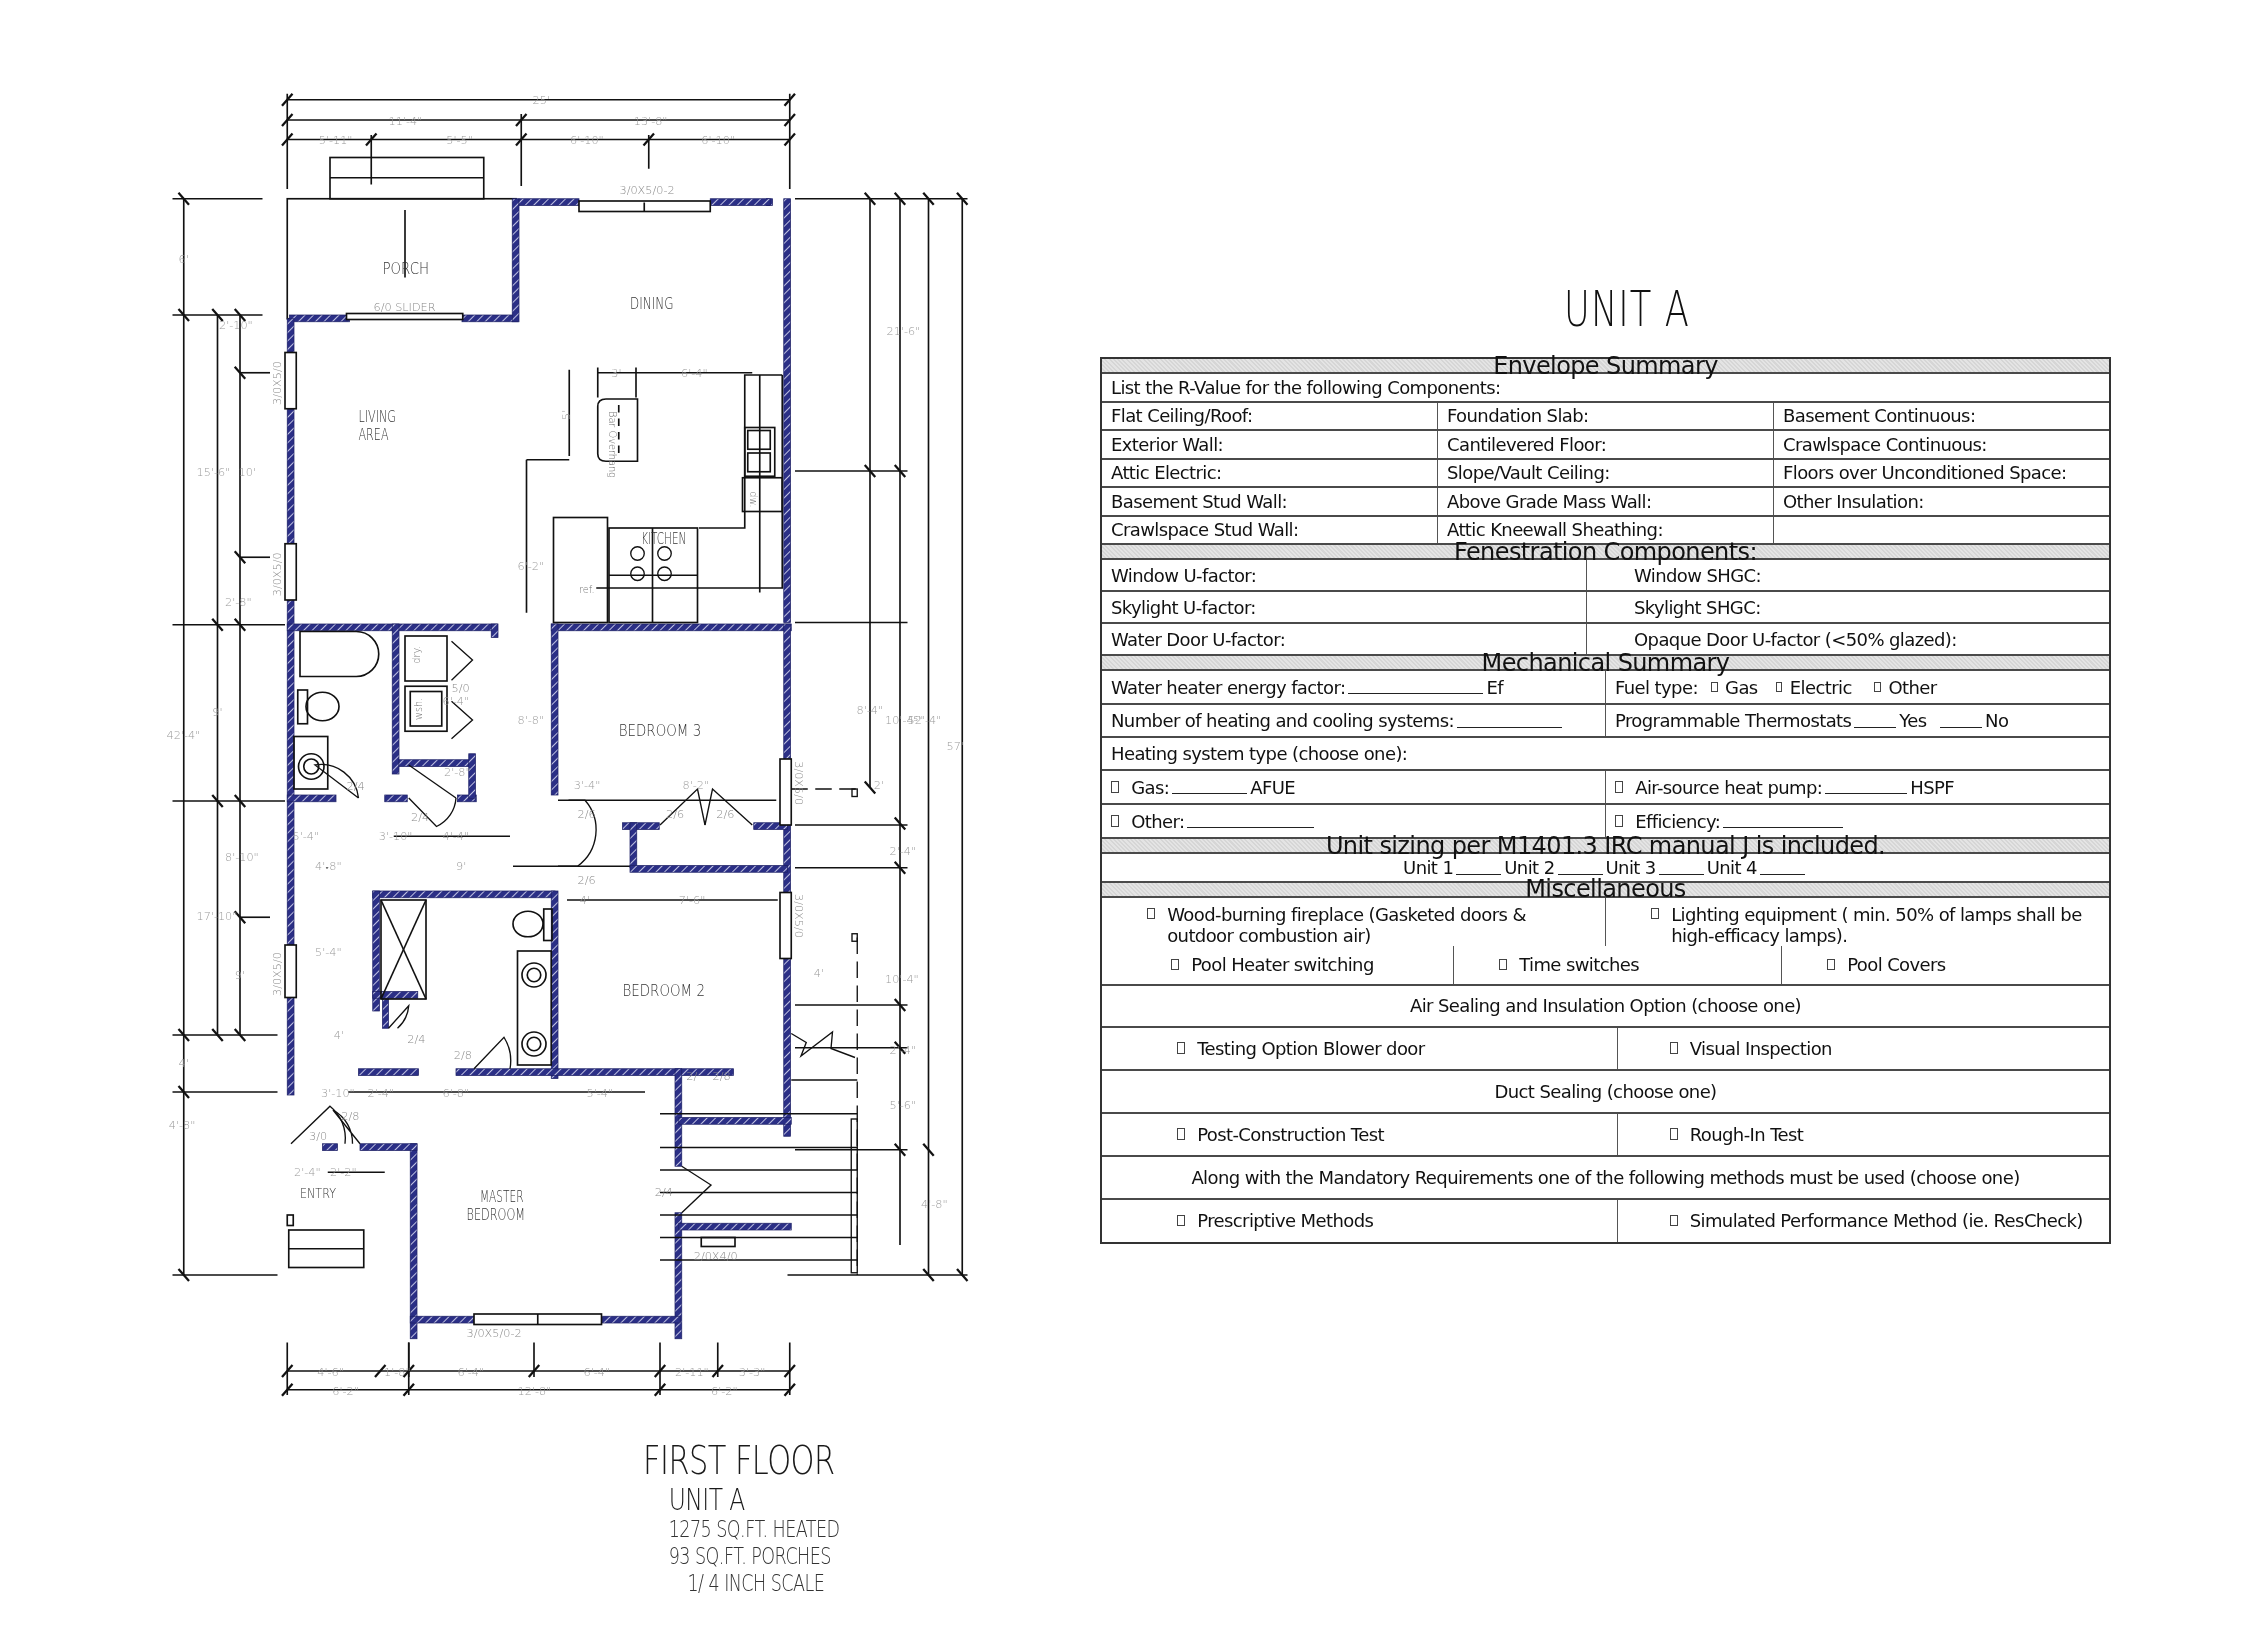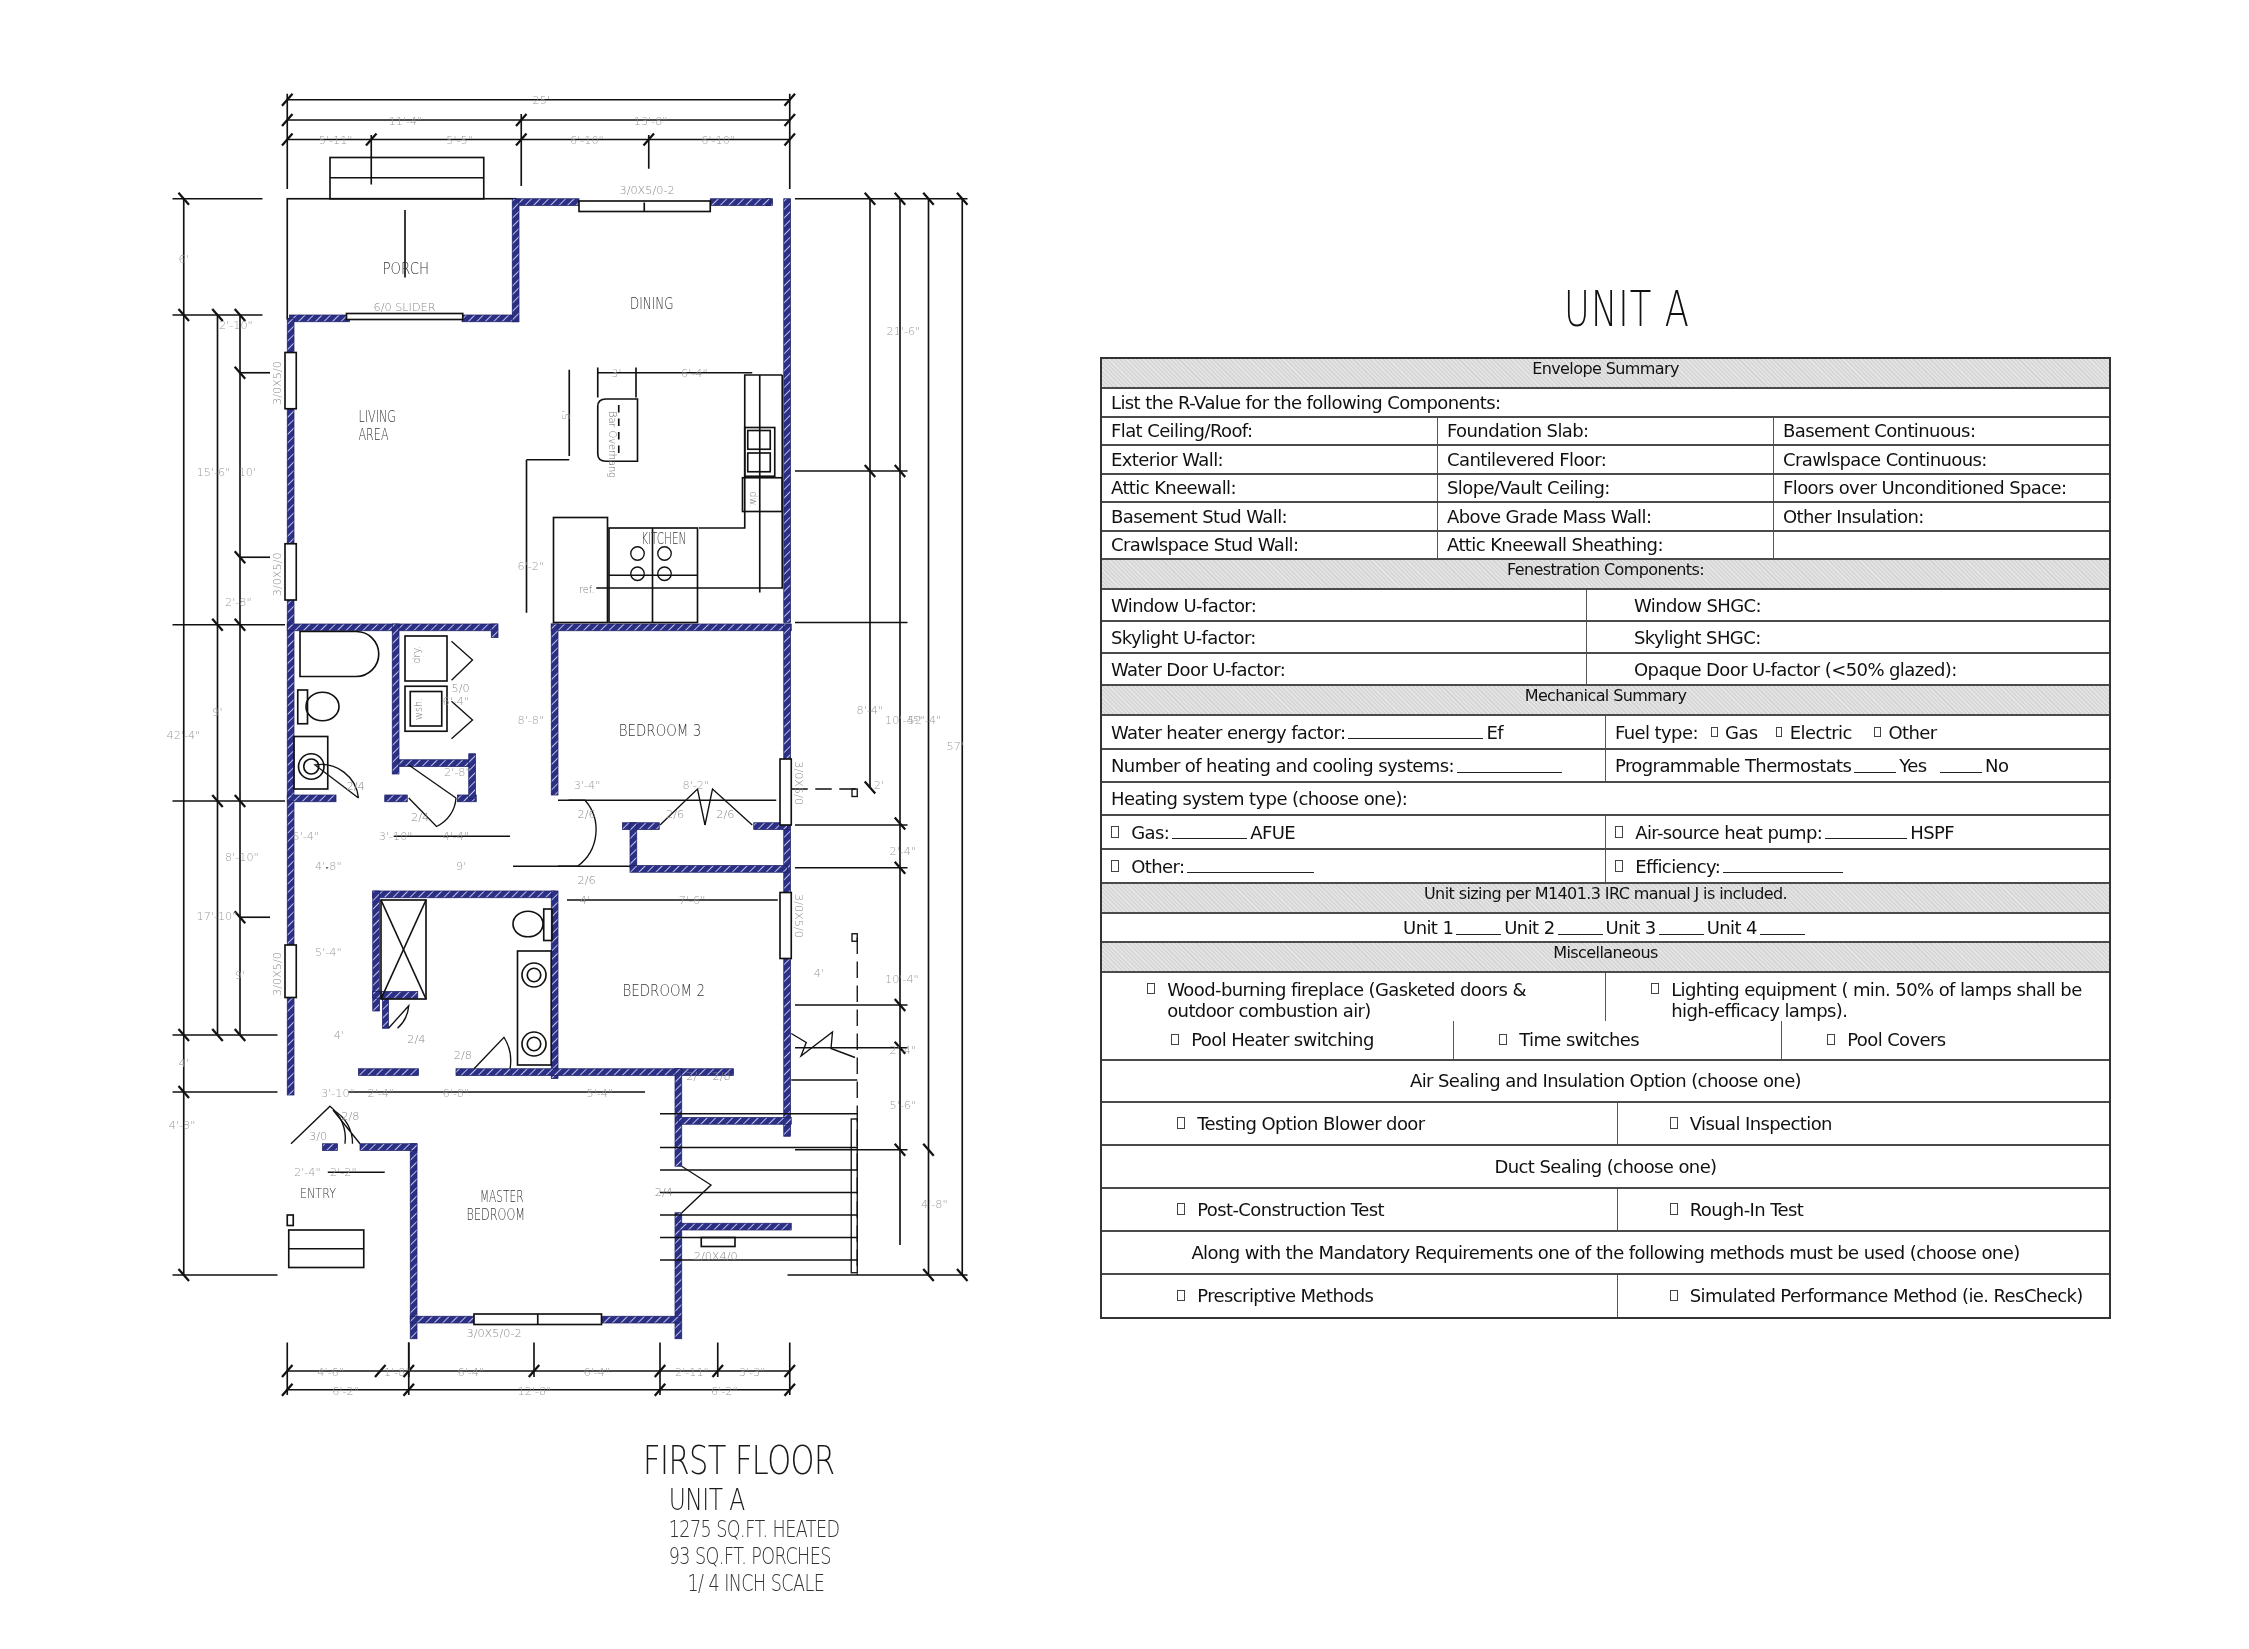--- a/index.html
+++ b/index.html
@@ -8,21 +8,21 @@
   #plan svg{position:absolute;left:0;top:0;}
   .title-block{position:absolute;left:643px;top:1438px;color:#1a1a1a;font-family:"DejaVu Sans",sans-serif;font-weight:200;letter-spacing:-0.7px;transform:scaleX(0.78);transform-origin:left top;}
   .title-block .t1{font-size:39px;line-height:45px;}
   .title-block .t2{font-size:30px;line-height:33px;margin-left:33px;}
   .title-block .t3{font-size:22.5px;line-height:27px;margin-left:33px;color:#333;}
   .title-block .t4{font-size:22.5px;line-height:27px;margin-left:57px;color:#333;}
   .unit-title{position:absolute;left:1564px;top:281px;font-family:"DejaVu Sans",sans-serif;font-weight:200;font-size:49px;letter-spacing:1.5px;transform:scaleX(0.72);transform-origin:left top;color:#111;}
   #form{position:absolute;left:1100px;top:357px;width:1011px;border:2.2px solid #333;box-sizing:border-box;background:#fff;}
   .row{display:flex;border-bottom:2.2px solid #4a4a4a;box-sizing:border-box;font-family:"DejaVu Sans",sans-serif;font-size:18px;letter-spacing:-0.6px;color:#111;}
   .row:last-child{border-bottom:none;}
-  .hdr{justify-content:center;align-items:flex-start;height:30px;background:repeating-linear-gradient(45deg,#e4e4e4 0 1.5px,#d6d6d6 1.5px 3px);font-size:16px;}
+  .hdr{justify-content:center;align-items:center;height:15px;background:repeating-linear-gradient(45deg,#e4e4e4 0 1.5px,#d6d6d6 1.5px 3px);font-size:24px;}
   .cell{flex:1;padding:0 9px;display:flex;align-items:center;border-right:1.5px solid #555;box-sizing:border-box;}
   .cell:last-child{border-right:none;}
   .c3{height:28.5px;}
   .c2{height:32px;gap:38px;}
   .chk{display:inline-block;width:8.2px;height:11.2px;border:1.5px solid #444;margin-right:12px;box-sizing:border-box;flex:none;}
   .chk.sm{width:6.7px;height:9.7px;margin-right:7.5px;}
   .blank{display:inline-block;border-bottom:1.5px solid #222;height:13.5px;margin:0 3px;}
 </style>
 </head>
 <body>
@@ -466,21 +466,21 @@
     <div class="cell">Flat Ceiling/Roof:</div>
     <div class="cell">Foundation Slab:</div>
     <div class="cell">Basement Continuous:</div>
   </div>
   <div class="row c3">
     <div class="cell">Exterior Wall:</div>
     <div class="cell">Cantilevered Floor:</div>
     <div class="cell">Crawlspace Continuous:</div>
   </div>
   <div class="row c3">
-    <div class="cell">Attic Kneewall:</div>
+    <div class="cell">Attic Electric:</div>
     <div class="cell">Slope/Vault Ceiling:</div>
     <div class="cell">Floors over Unconditioned Space:</div>
   </div>
   <div class="row c3">
     <div class="cell">Basement Stud Wall:</div>
     <div class="cell">Above Grade Mass Wall:</div>
     <div class="cell">Other Insulation:</div>
   </div>
   <div class="row c3">
     <div class="cell">Crawlspace Stud Wall:</div>

